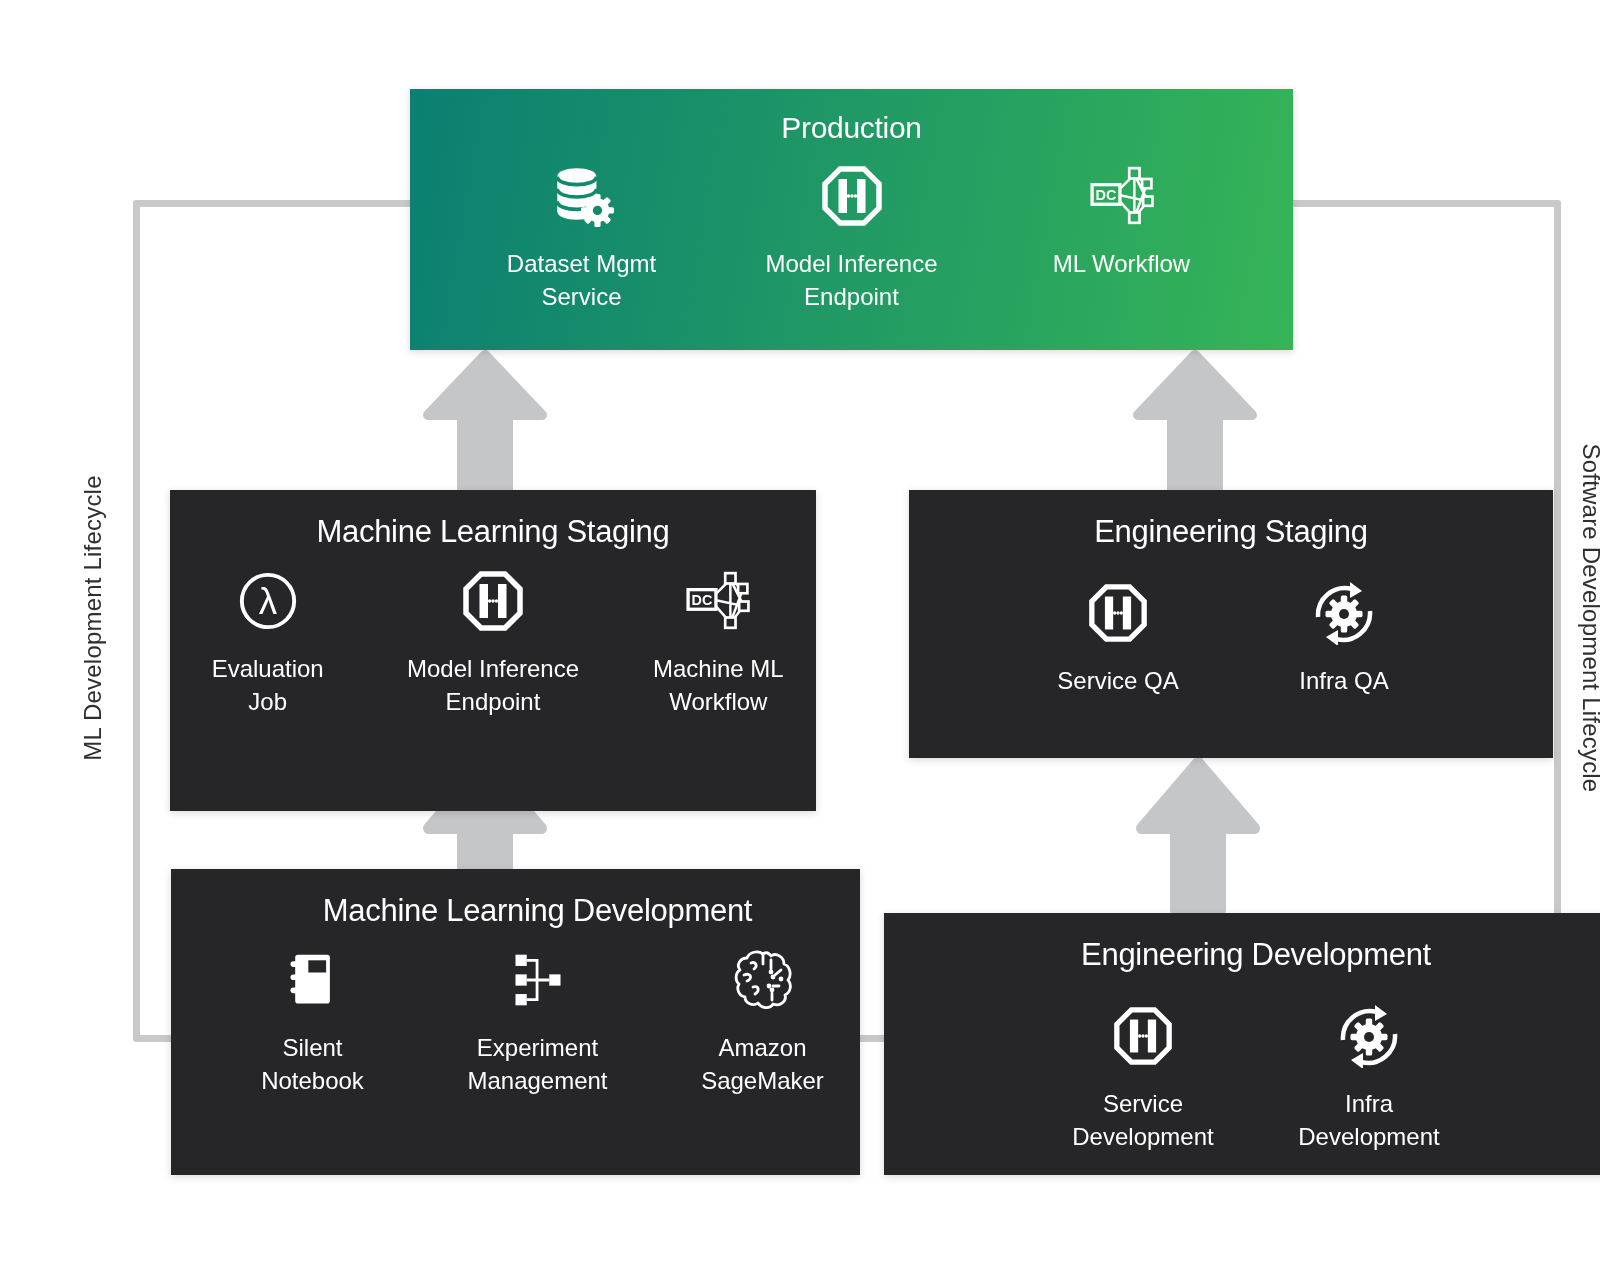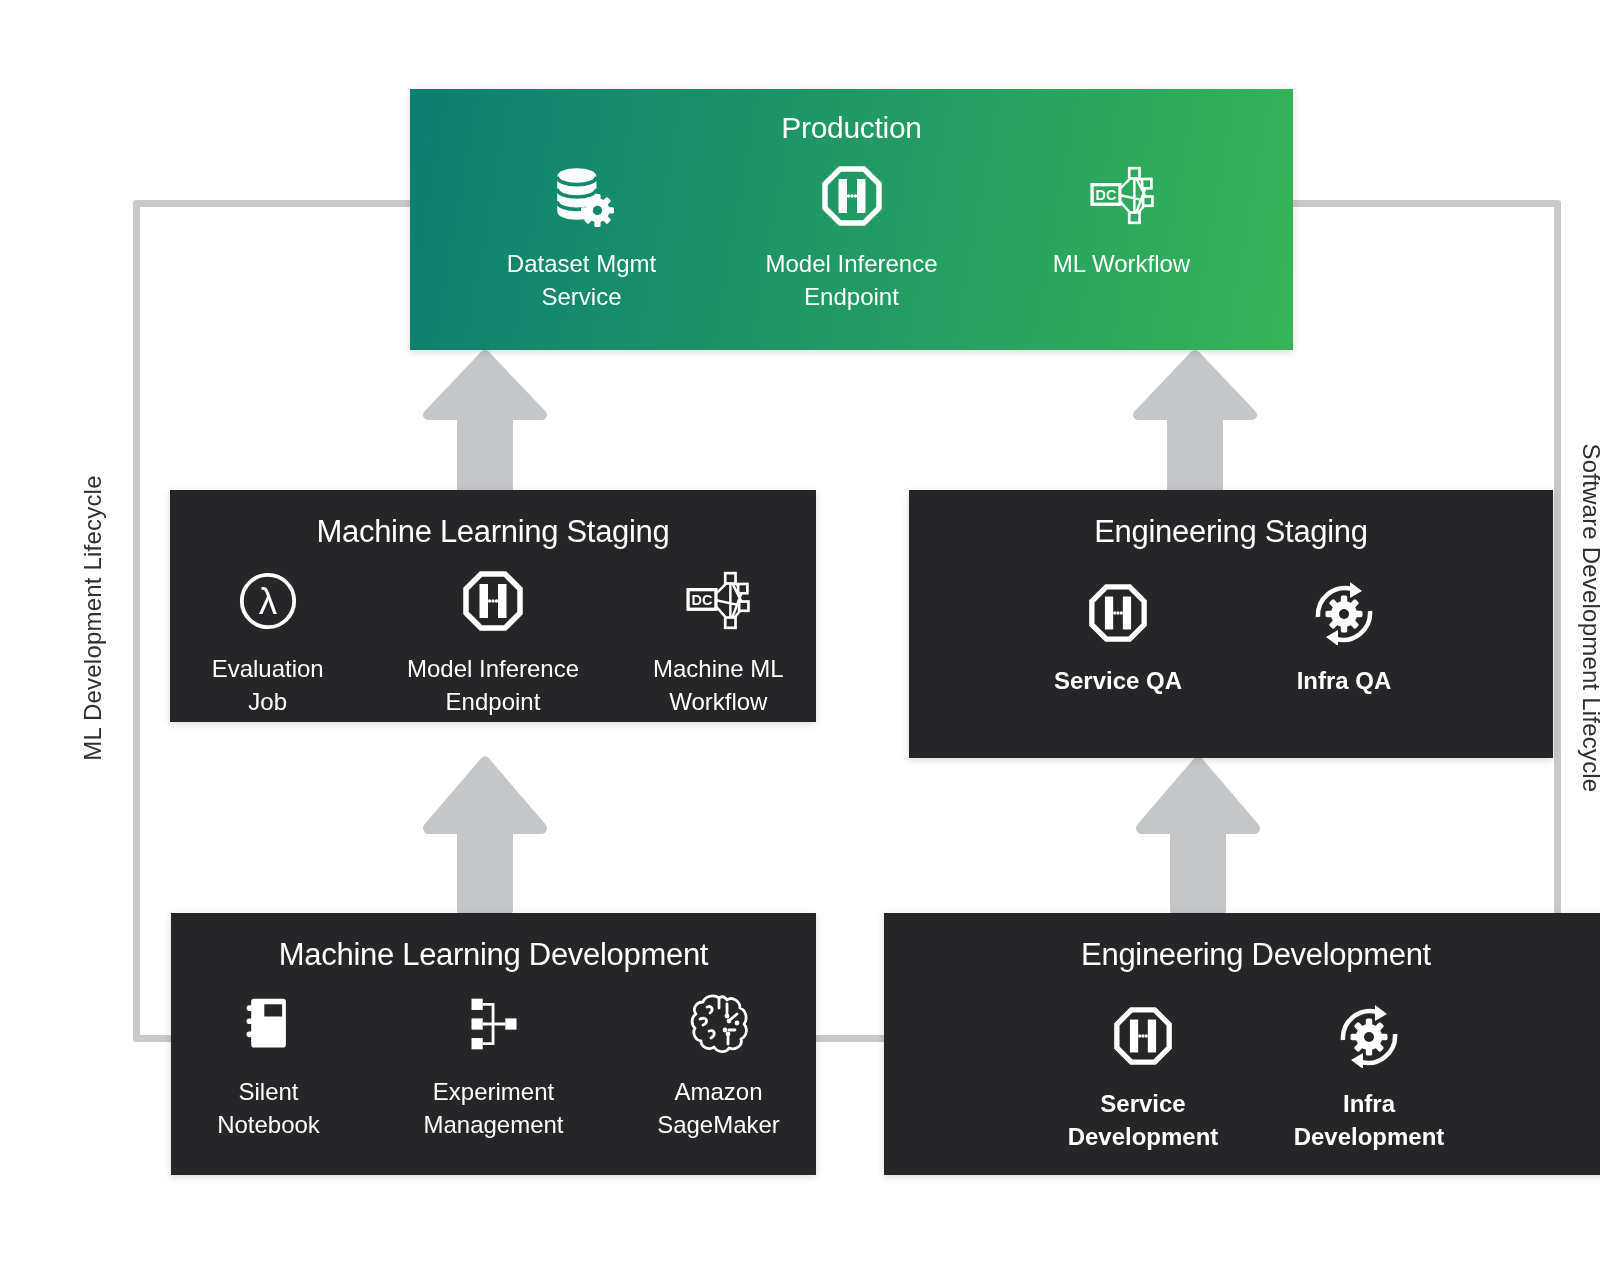--- a/index.html
+++ b/index.html
@@ -17,31 +17,31 @@
   .box-title{
     text-align:center;font-size:31px;letter-spacing:-0.3px;font-weight:400;
     margin-top:24px;white-space:nowrap;
   }
   .production{
     left:362px;top:89px;width:883px;height:261px;
     background:linear-gradient(100deg,#0b7f72 0%,#36b457 100%);
   }
   .production .box-title{margin-top:22px;font-size:30px;}
   .panel{background:#262628;}
-  .panel-ml-staging{left:122px;top:490px;width:646px;height:232px;}
+  .panel-ml-staging{left:122px;top:490px;width:646px;height:321px;}
   .panel-eng-staging{left:861px;top:490px;width:644px;height:268px;}
-  .panel-ml-dev{left:123px;top:913px;width:645px;height:262px;}
+  .panel-ml-dev{left:123px;top:869px;width:645px;height:306px;padding-left:44px;}
   .panel-eng-dev{left:836px;top:913px;width:744px;height:262px;}
   .items{display:flex;justify-content:center;margin-top:18px;}
   .items-3{gap:30px;}
   .items-2{gap:46px;margin-top:30px;}
   .item{width:240px;display:flex;flex-direction:column;align-items:center;}
   .items-3 .item{width:240px;}
   .panel .items-3 .item{width:202px;}
-  .items-2 .item{width:180px;font-weight:bold;}
+  .items-2 .item{width:180px;}
   .item-icon{height:66px;display:flex;align-items:center;justify-content:center;}
   .item-label{margin-top:18px;text-align:center;font-size:24px;line-height:33px;}
   .item-label span{display:block;white-space:nowrap;}
   .side-label{
     position:absolute;z-index:3;font-size:24px;color:#2f2f2f;white-space:nowrap;
     letter-spacing:0.2px;
   }
   .side-label-left{
     left:45px;top:618px;transform:translate(-50%,-50%) rotate(-90deg);
   }

